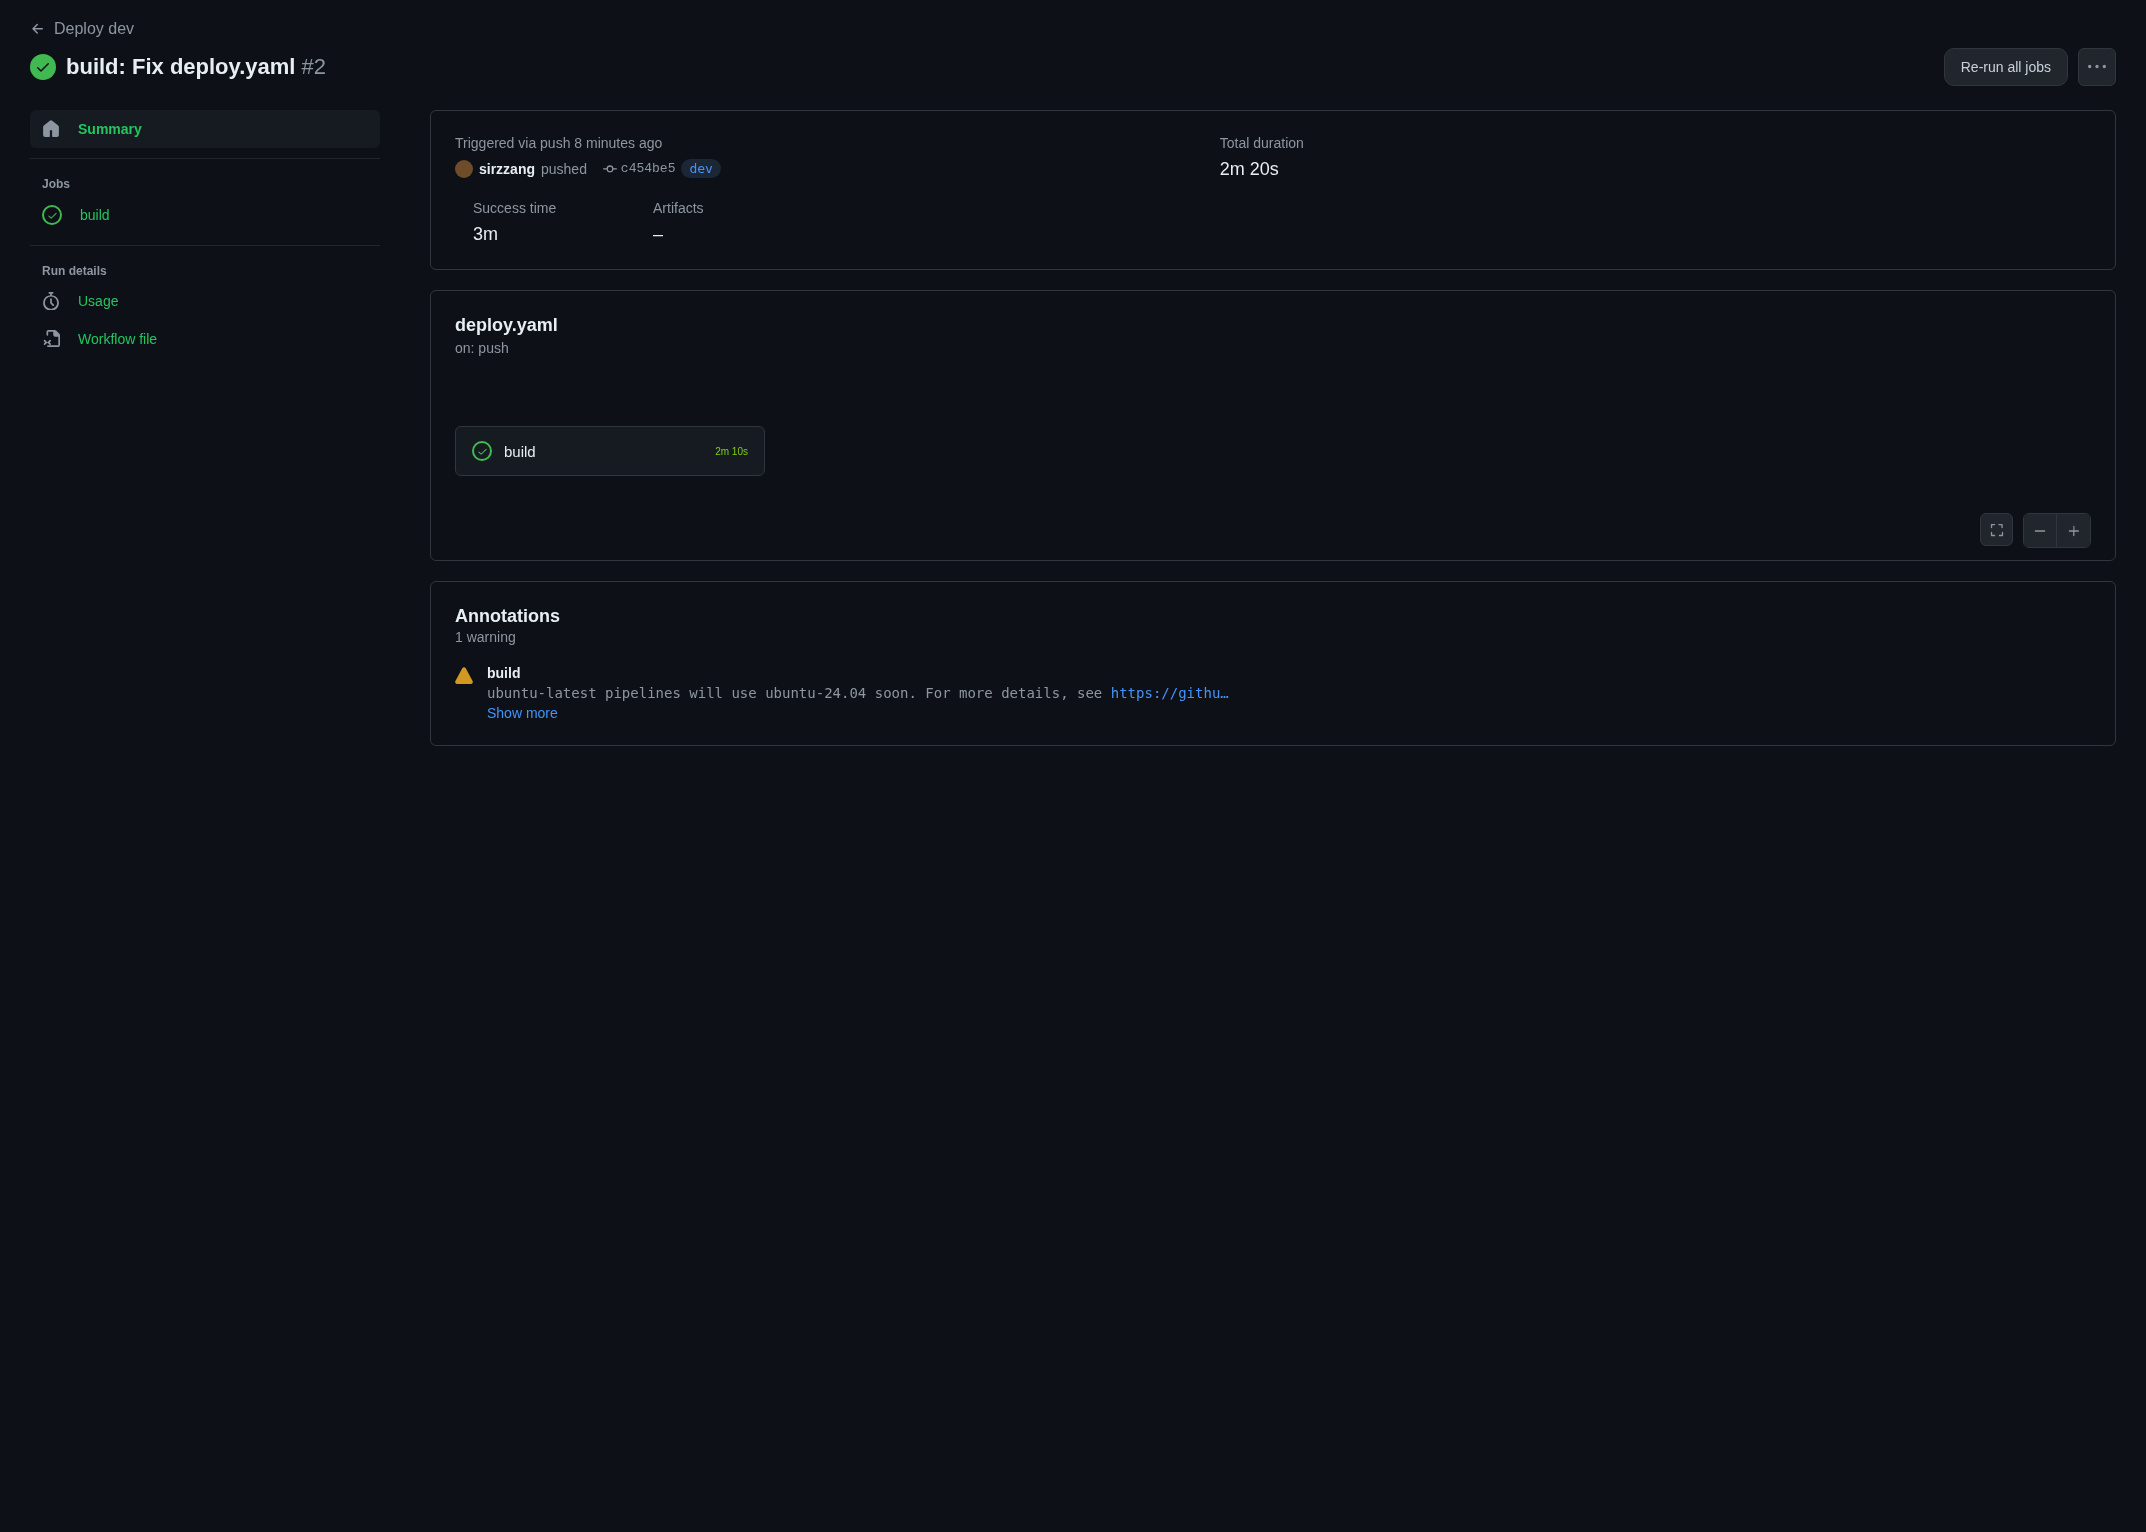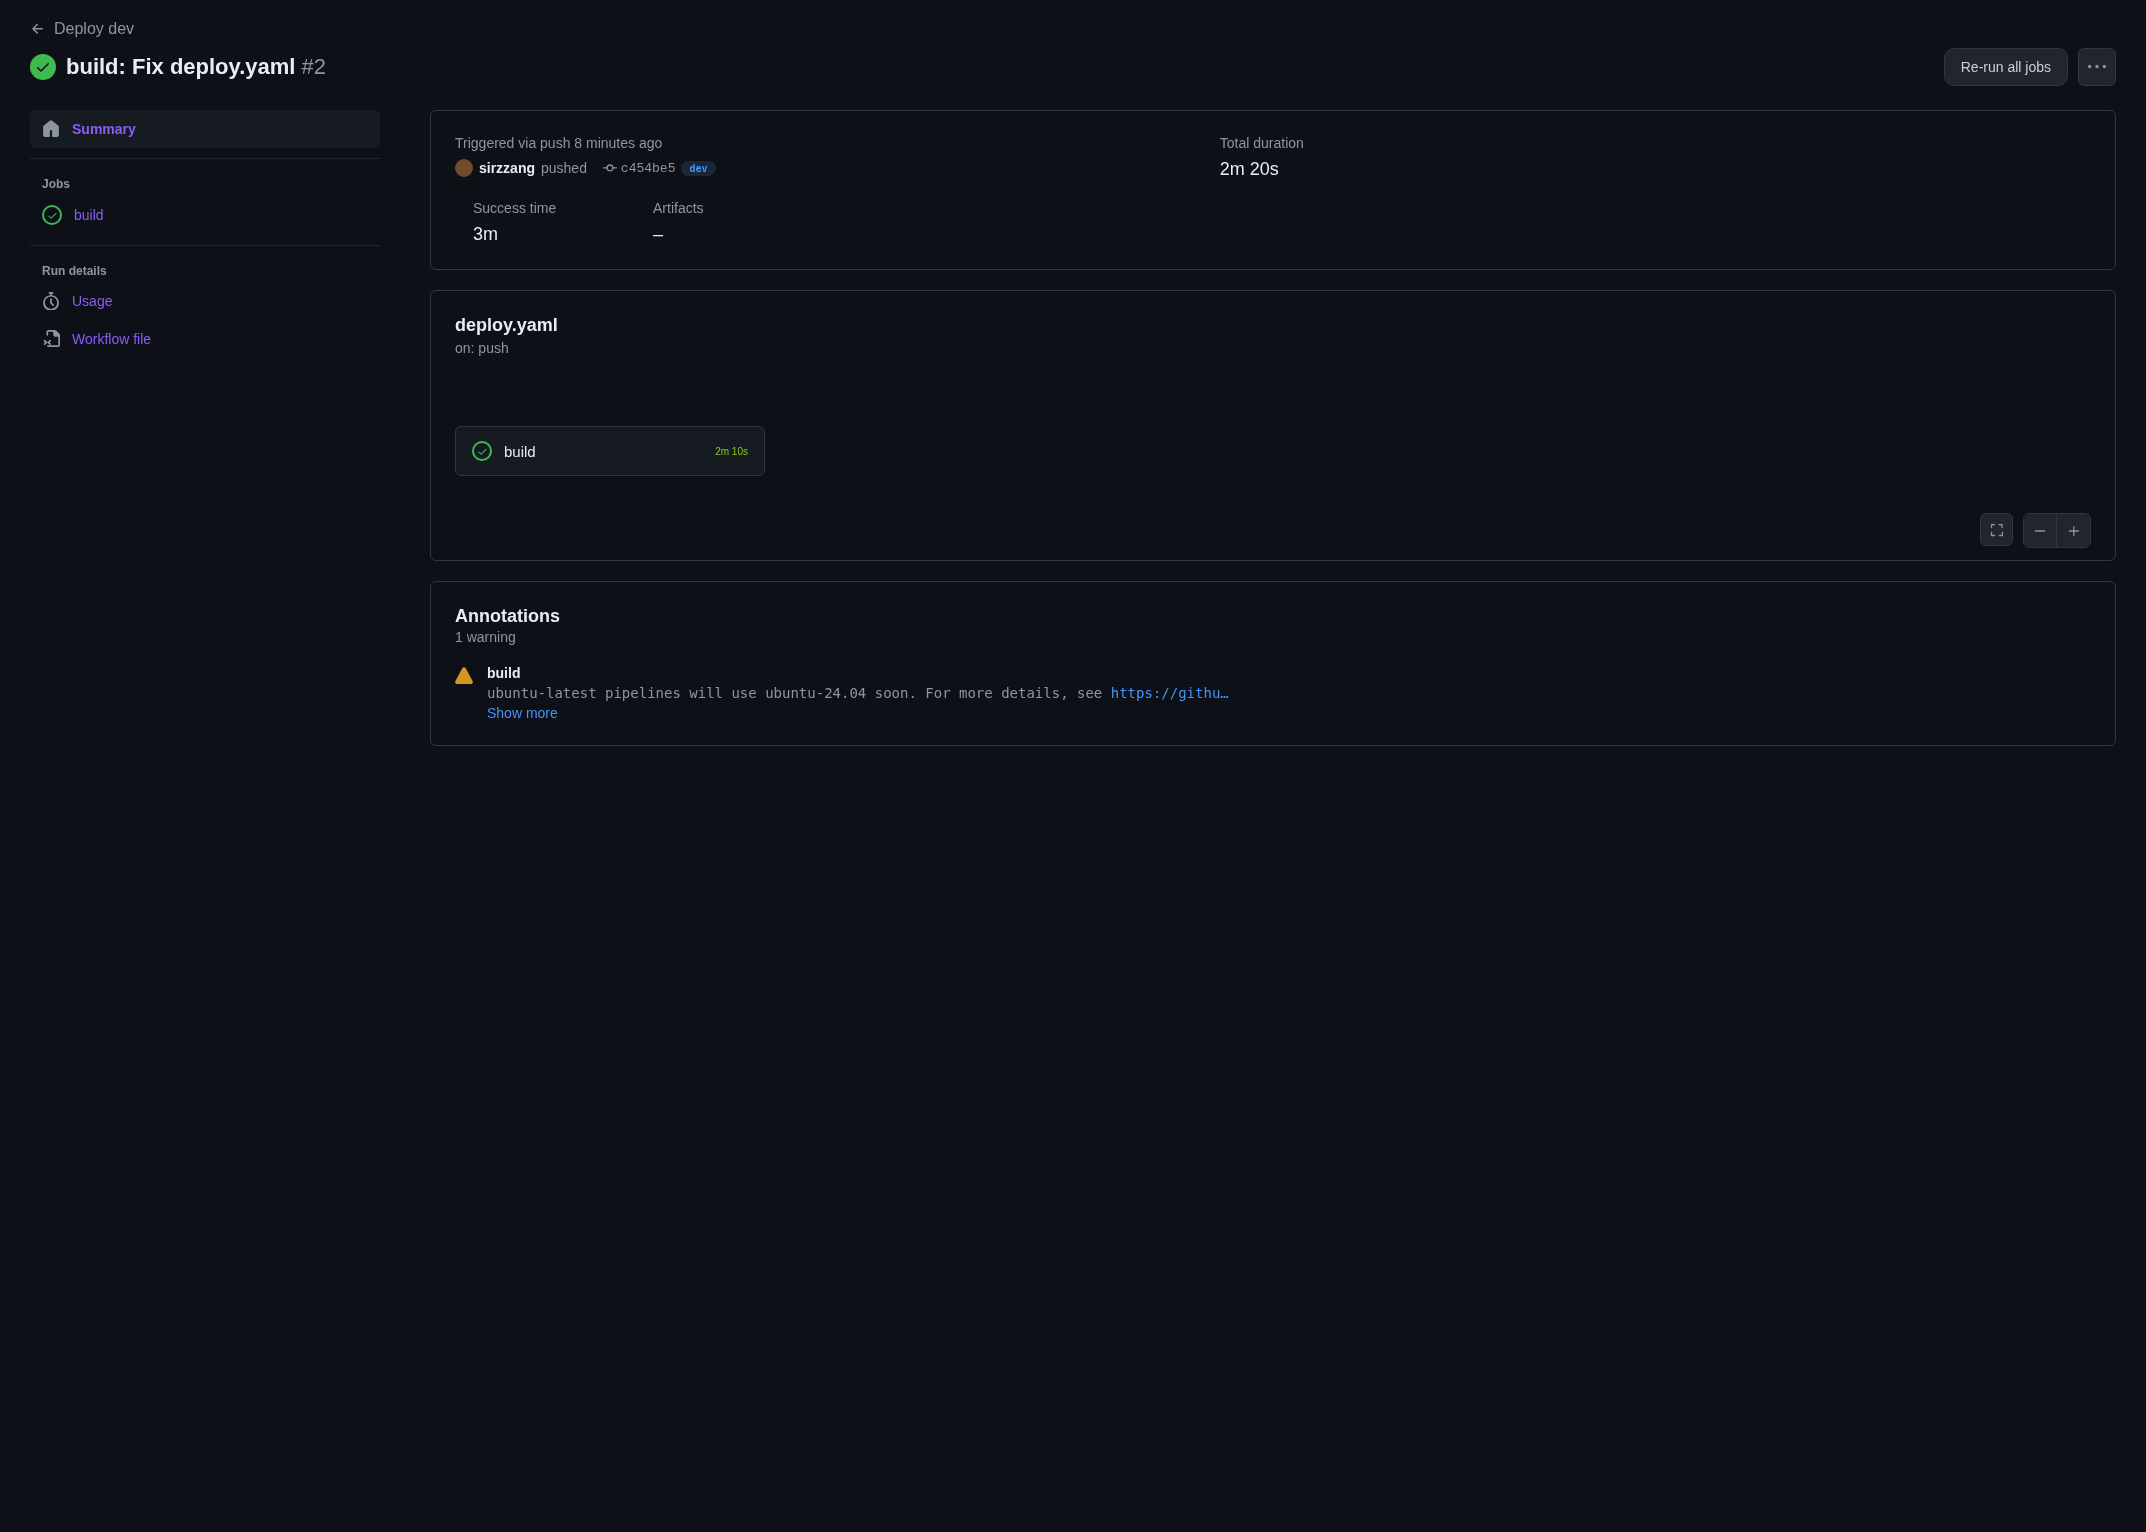--- a/index.html
+++ b/index.html
@@ -75,25 +75,25 @@
   cursor: pointer;
   color: #8d96a0;
 }
 
 .layout { display: flex; gap: 50px; }
 
 .sidebar { width: 350px; flex-shrink: 0; }
 .sidebar-item {
   display: flex;
   align-items: center;
-  gap: 12px;
+  gap: 18px;
   padding: 10px 12px;
   border-radius: 6px;
   cursor: pointer;
-  color: #8b5cf6;
+  color: #22c55e;
 }
 .sidebar-item.active {
   background: #161b22;
   font-weight: 600;
 }
 .sidebar-divider {
   border-top: 1px solid #21262d;
   margin: 10px 0;
 }
 .sidebar-heading {
@@ -132,23 +132,22 @@
   display: inline-flex; align-items: center; gap: 4px;
   font-family: Liberation Mono, monospace;
   font-size: 13px;
   color: #8d96a0;
 }
 .branch-badge {
   background: #1c2736;
   color: #4493f8;
   padding: 2px 8px;
   border-radius: 10px;
-  font-size: 10px;
+  font-size: 13px;
   font-family: ui-monospace, monospace;
-  font-weight: bold;
 }
 .user-link { font-weight: 600; color: #e6edf3; }
 .pushed-text { color: #8d96a0; }
 
 .workflow-card { padding: 24px; position: relative; }
 .workflow-title { font-size: 18px; font-weight: 600; margin-bottom: 4px; }
 .workflow-sub { color: #8d96a0; font-size: 14px; margin-bottom: 70px; }
 
 .job-node {
   border: 1px solid #30363d;

